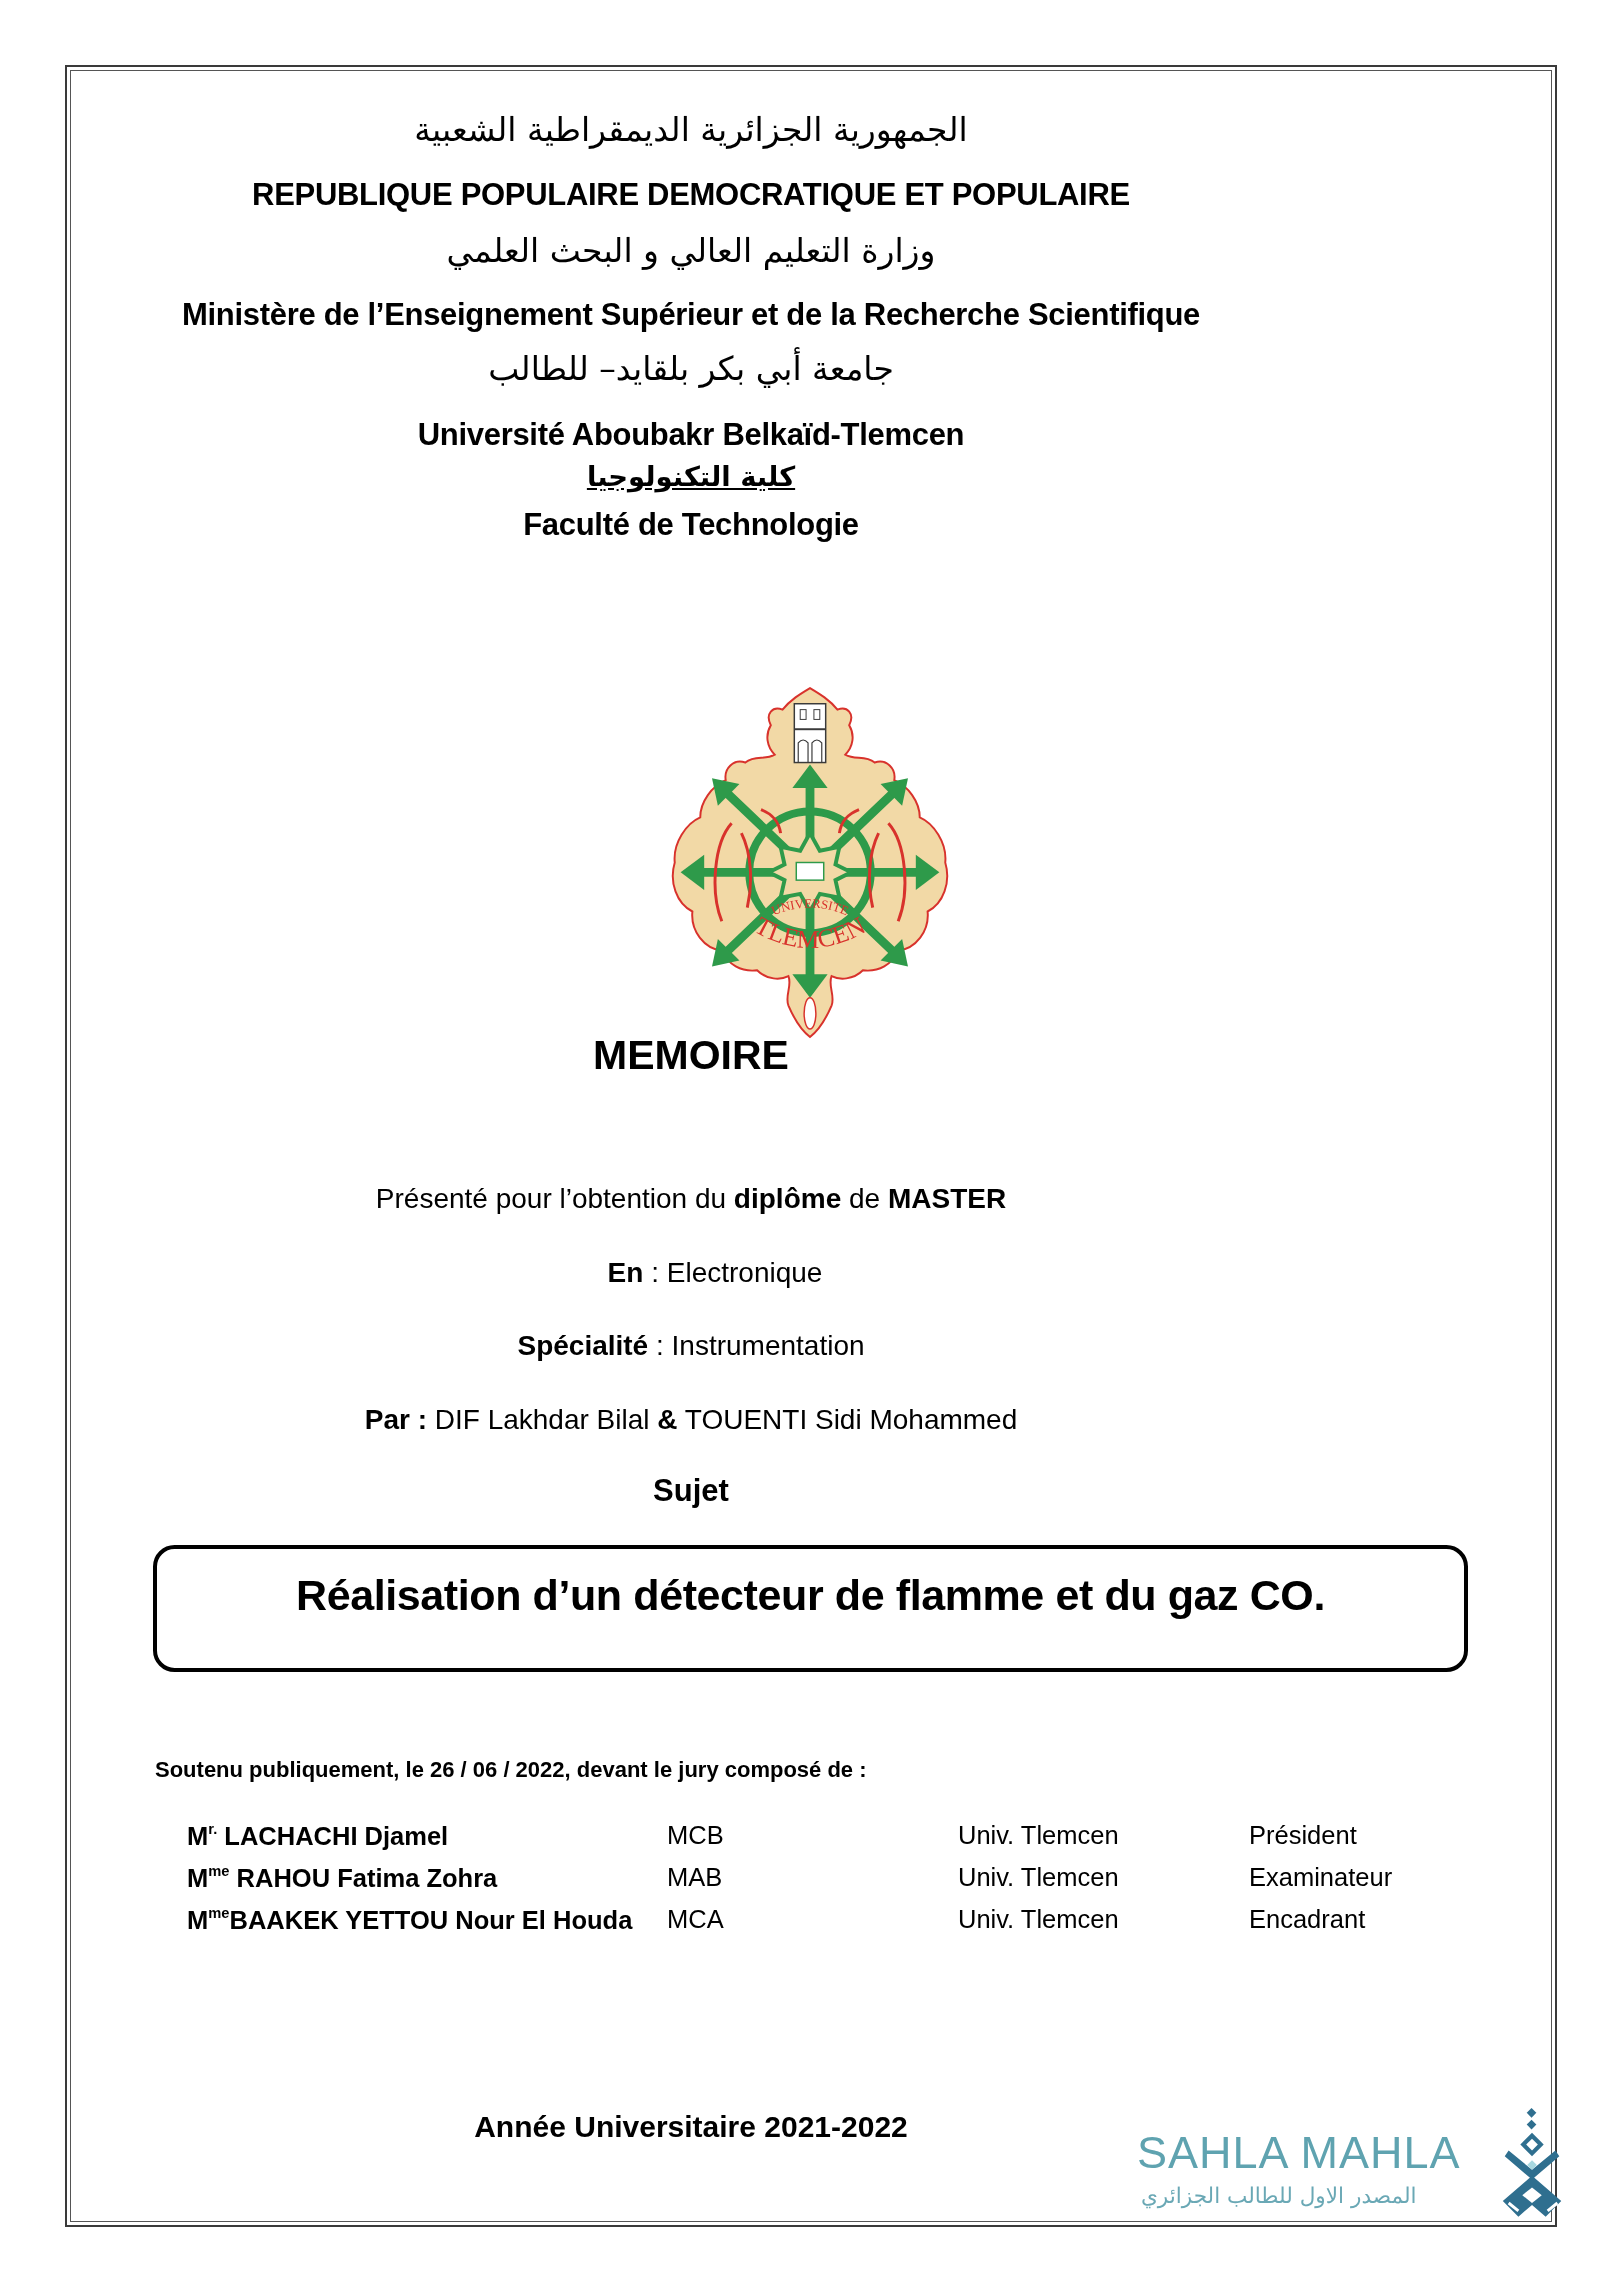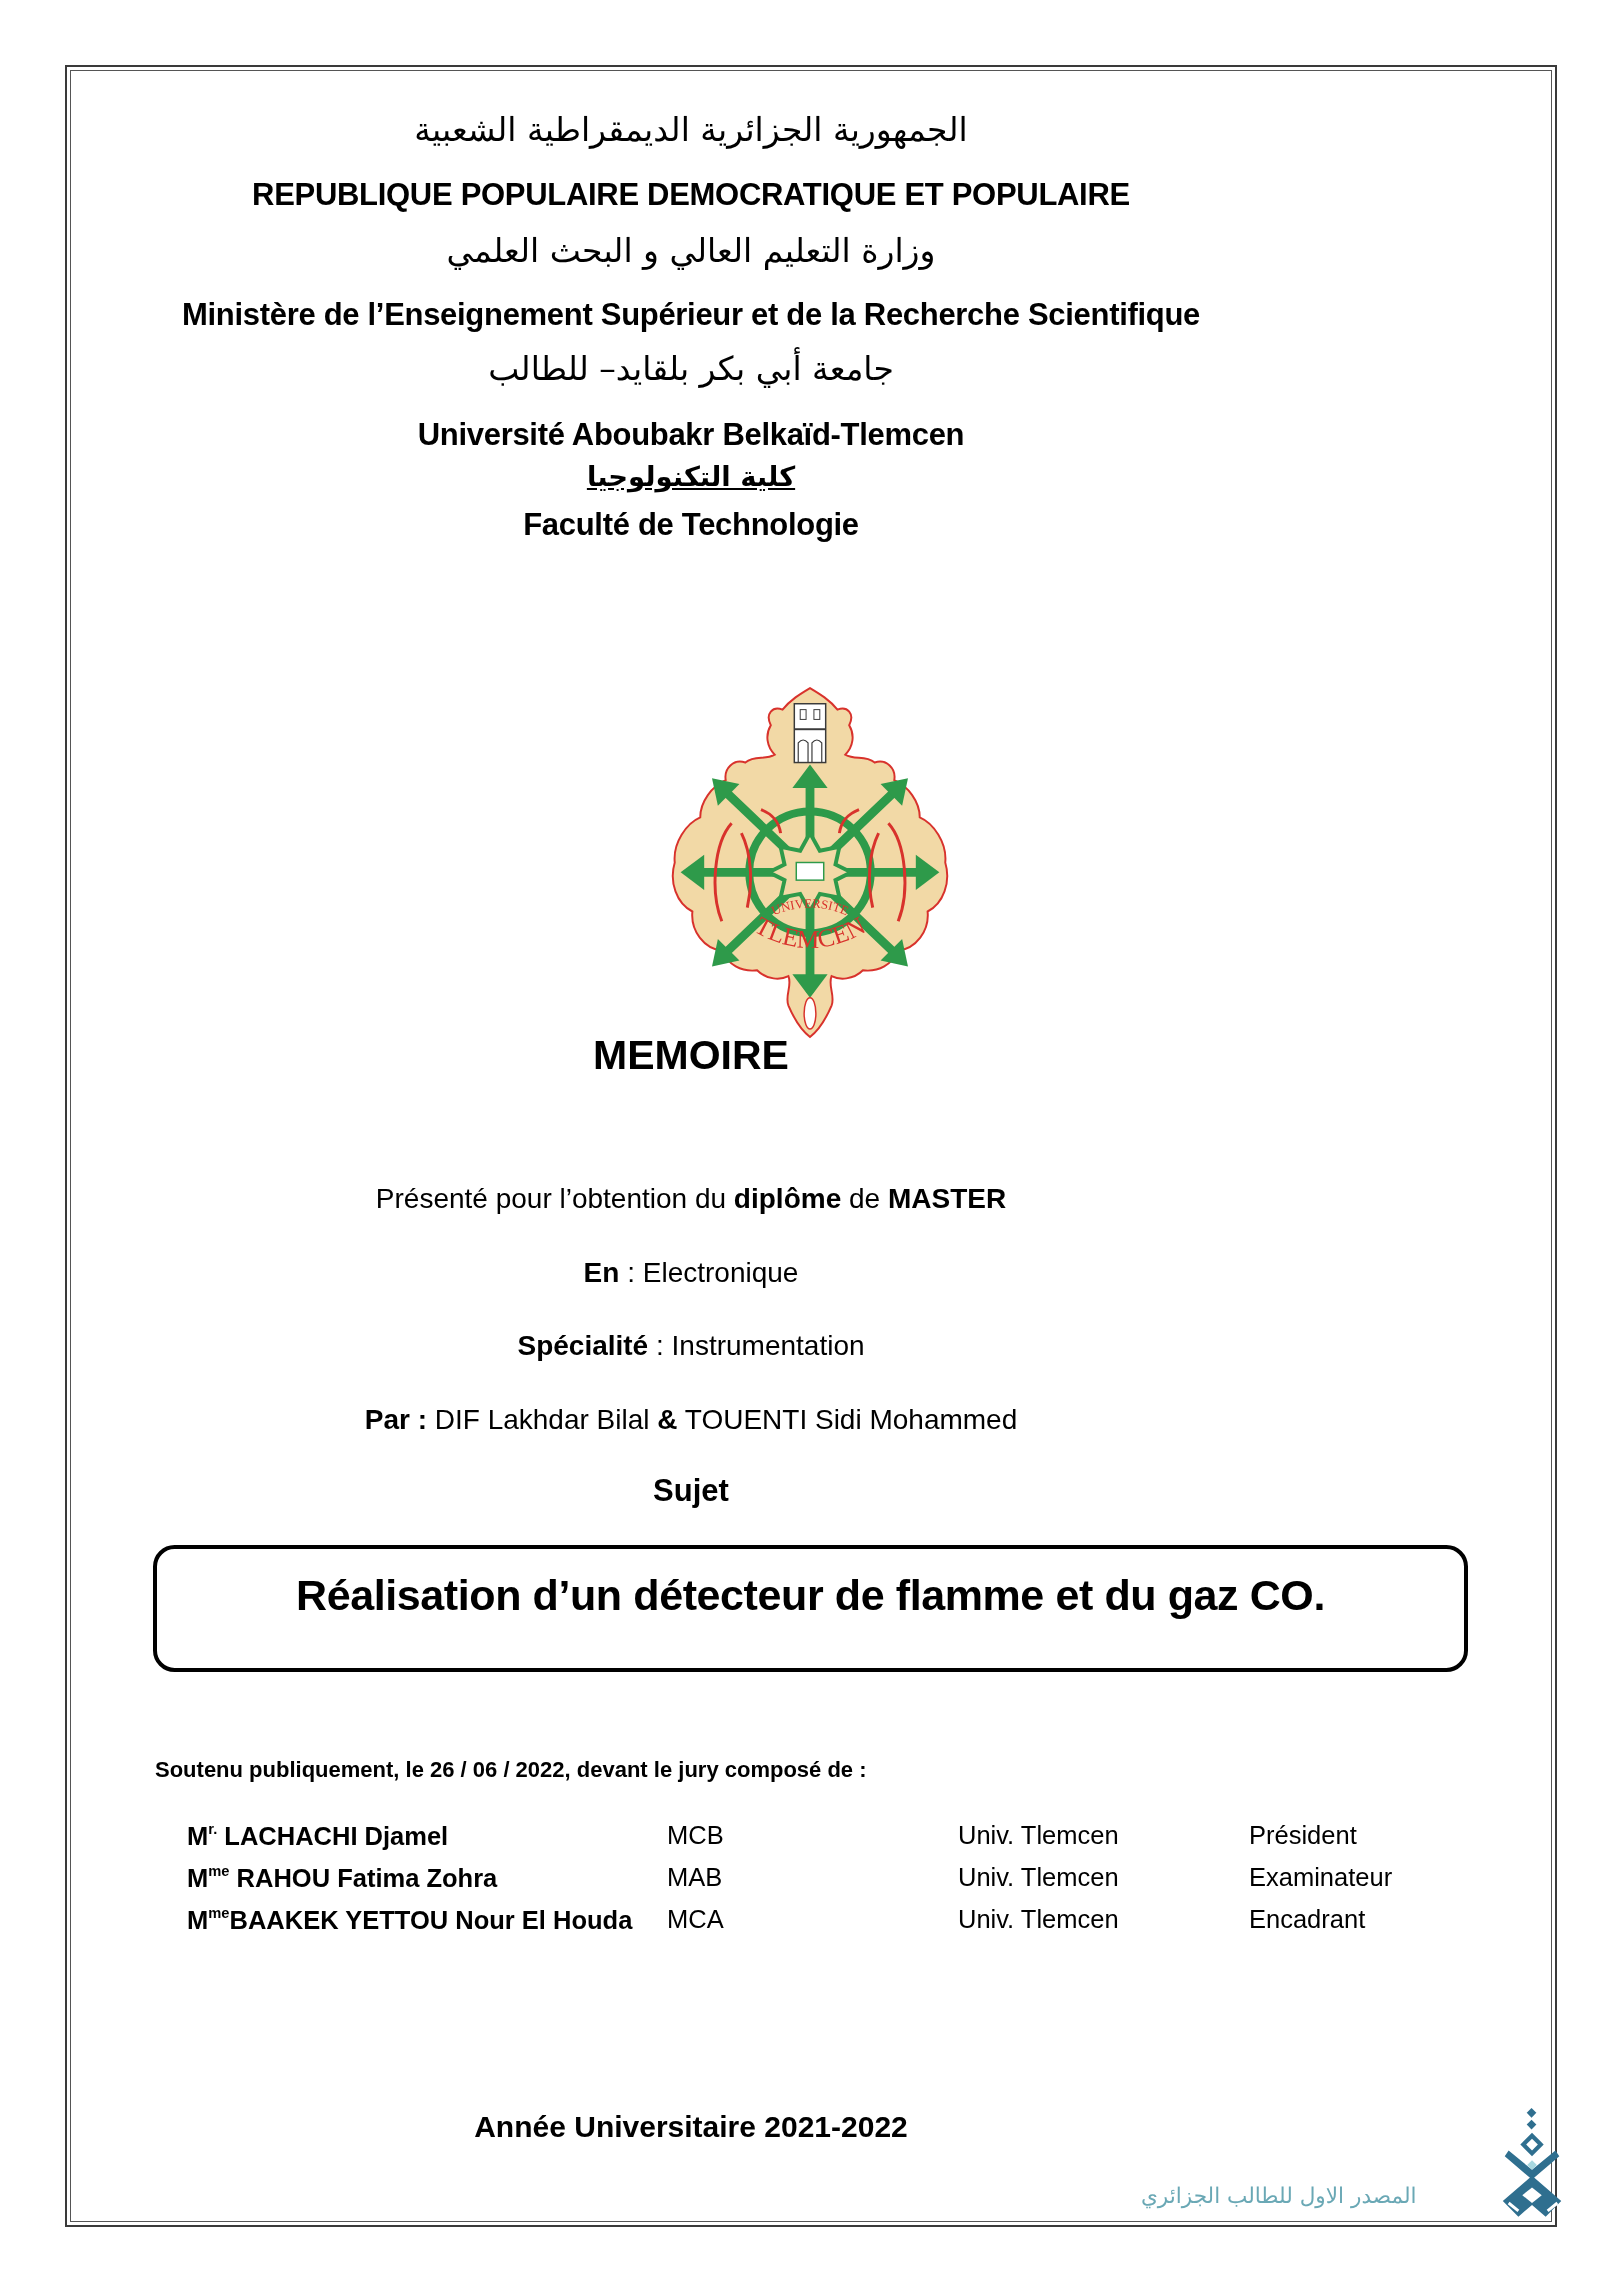--- a/index.html
+++ b/index.html
@@ -101,21 +101,21 @@
 
 <div class="line memoire" style="top:1032px;">MEMOIRE</div>
 
 <div class="line body-line" style="top:1183px;">
   <span>Présenté pour l’obtention du</span>
   <span class="b">diplôme</span>
   <span>de</span>
   <span class="b">MASTER</span>
 </div>
 
-<div class="line body-line" style="top:1257px;"><span class="b">En</span><span style="white-space:pre;"> : </span><span>Electronique</span></div>
+<div class="line body-line" style="top:1257px;padding-left:24px;"><span class="b">En</span><span style="white-space:pre;"> : </span><span>Electronique</span></div>
 
 <div class="line body-line" style="top:1330px;"><span class="b">Spécialité</span><span style="white-space:pre;"> : </span><span>Instrumentation</span></div>
 
 <div class="line body-line" style="top:1404px;"><span class="b">Par :</span><span style="white-space:pre;"> DIF Lakhdar Bilal </span><span class="b">&amp;</span><span style="white-space:pre;"> TOUENTI Sidi Mohammed</span></div>
 
 <div class="line sujet" style="top:1473px;">Sujet</div>
 
 <div class="title-box">
   <div class="title-text">Réalisation d’un détecteur de flamme et du gaz CO.</div>
 </div>
@@ -137,20 +137,21 @@
 <div class="jury-row" style="top:1905px;">
   <span class="jury-name"><span>M</span><sup>me</sup><span style="white-space:pre;">BAAKEK YETTOU Nour El Houda</span></span>
   <span class="jury-grade">MCA</span>
   <span class="jury-univ">Univ. Tlemcen</span>
   <span class="jury-role">Encadrant</span>
 </div>
 
 <div class="line annee" style="top:2110px;">Année Universitaire 2021-2022</div>
 
 <div class="watermark">
+  <div class="wm-text">SAHLA MAHLA</div>
   <div class="wm-ar">المصدر الاول للطالب الجزائري</div>
   <svg class="wm-icon" viewBox="0 0 78 118">
     <rect x="34" y="2" width="7" height="7" transform="rotate(45 37.5 5.5)" fill="#2f6f8f"></rect>
     <rect x="34" y="14" width="7" height="7" transform="rotate(45 37.5 17.5)" fill="#2f6f8f"></rect>
     <polygon points="38,26 50,38 38,50 26,38" fill="#2f6f8f"></polygon>
     <polygon points="38,32 44,38 38,44 32,38" fill="#ffffff"></polygon>
     <path d="M14 44 L38 64 L62 44 L66 50 L38 74 L10 50 Z" fill="#2f6f8f"></path>
     <polygon points="38,54 43,59 38,64 33,59" fill="#a8d8e0"></polygon>
     <path d="M38 70 L68 96 L52 112 L38 100 L24 112 L8 96 Z" fill="#2f6f8f"></path>
     <path d="M28 90 L38 82 L48 90 L38 98 Z" fill="#ffffff"></path>

